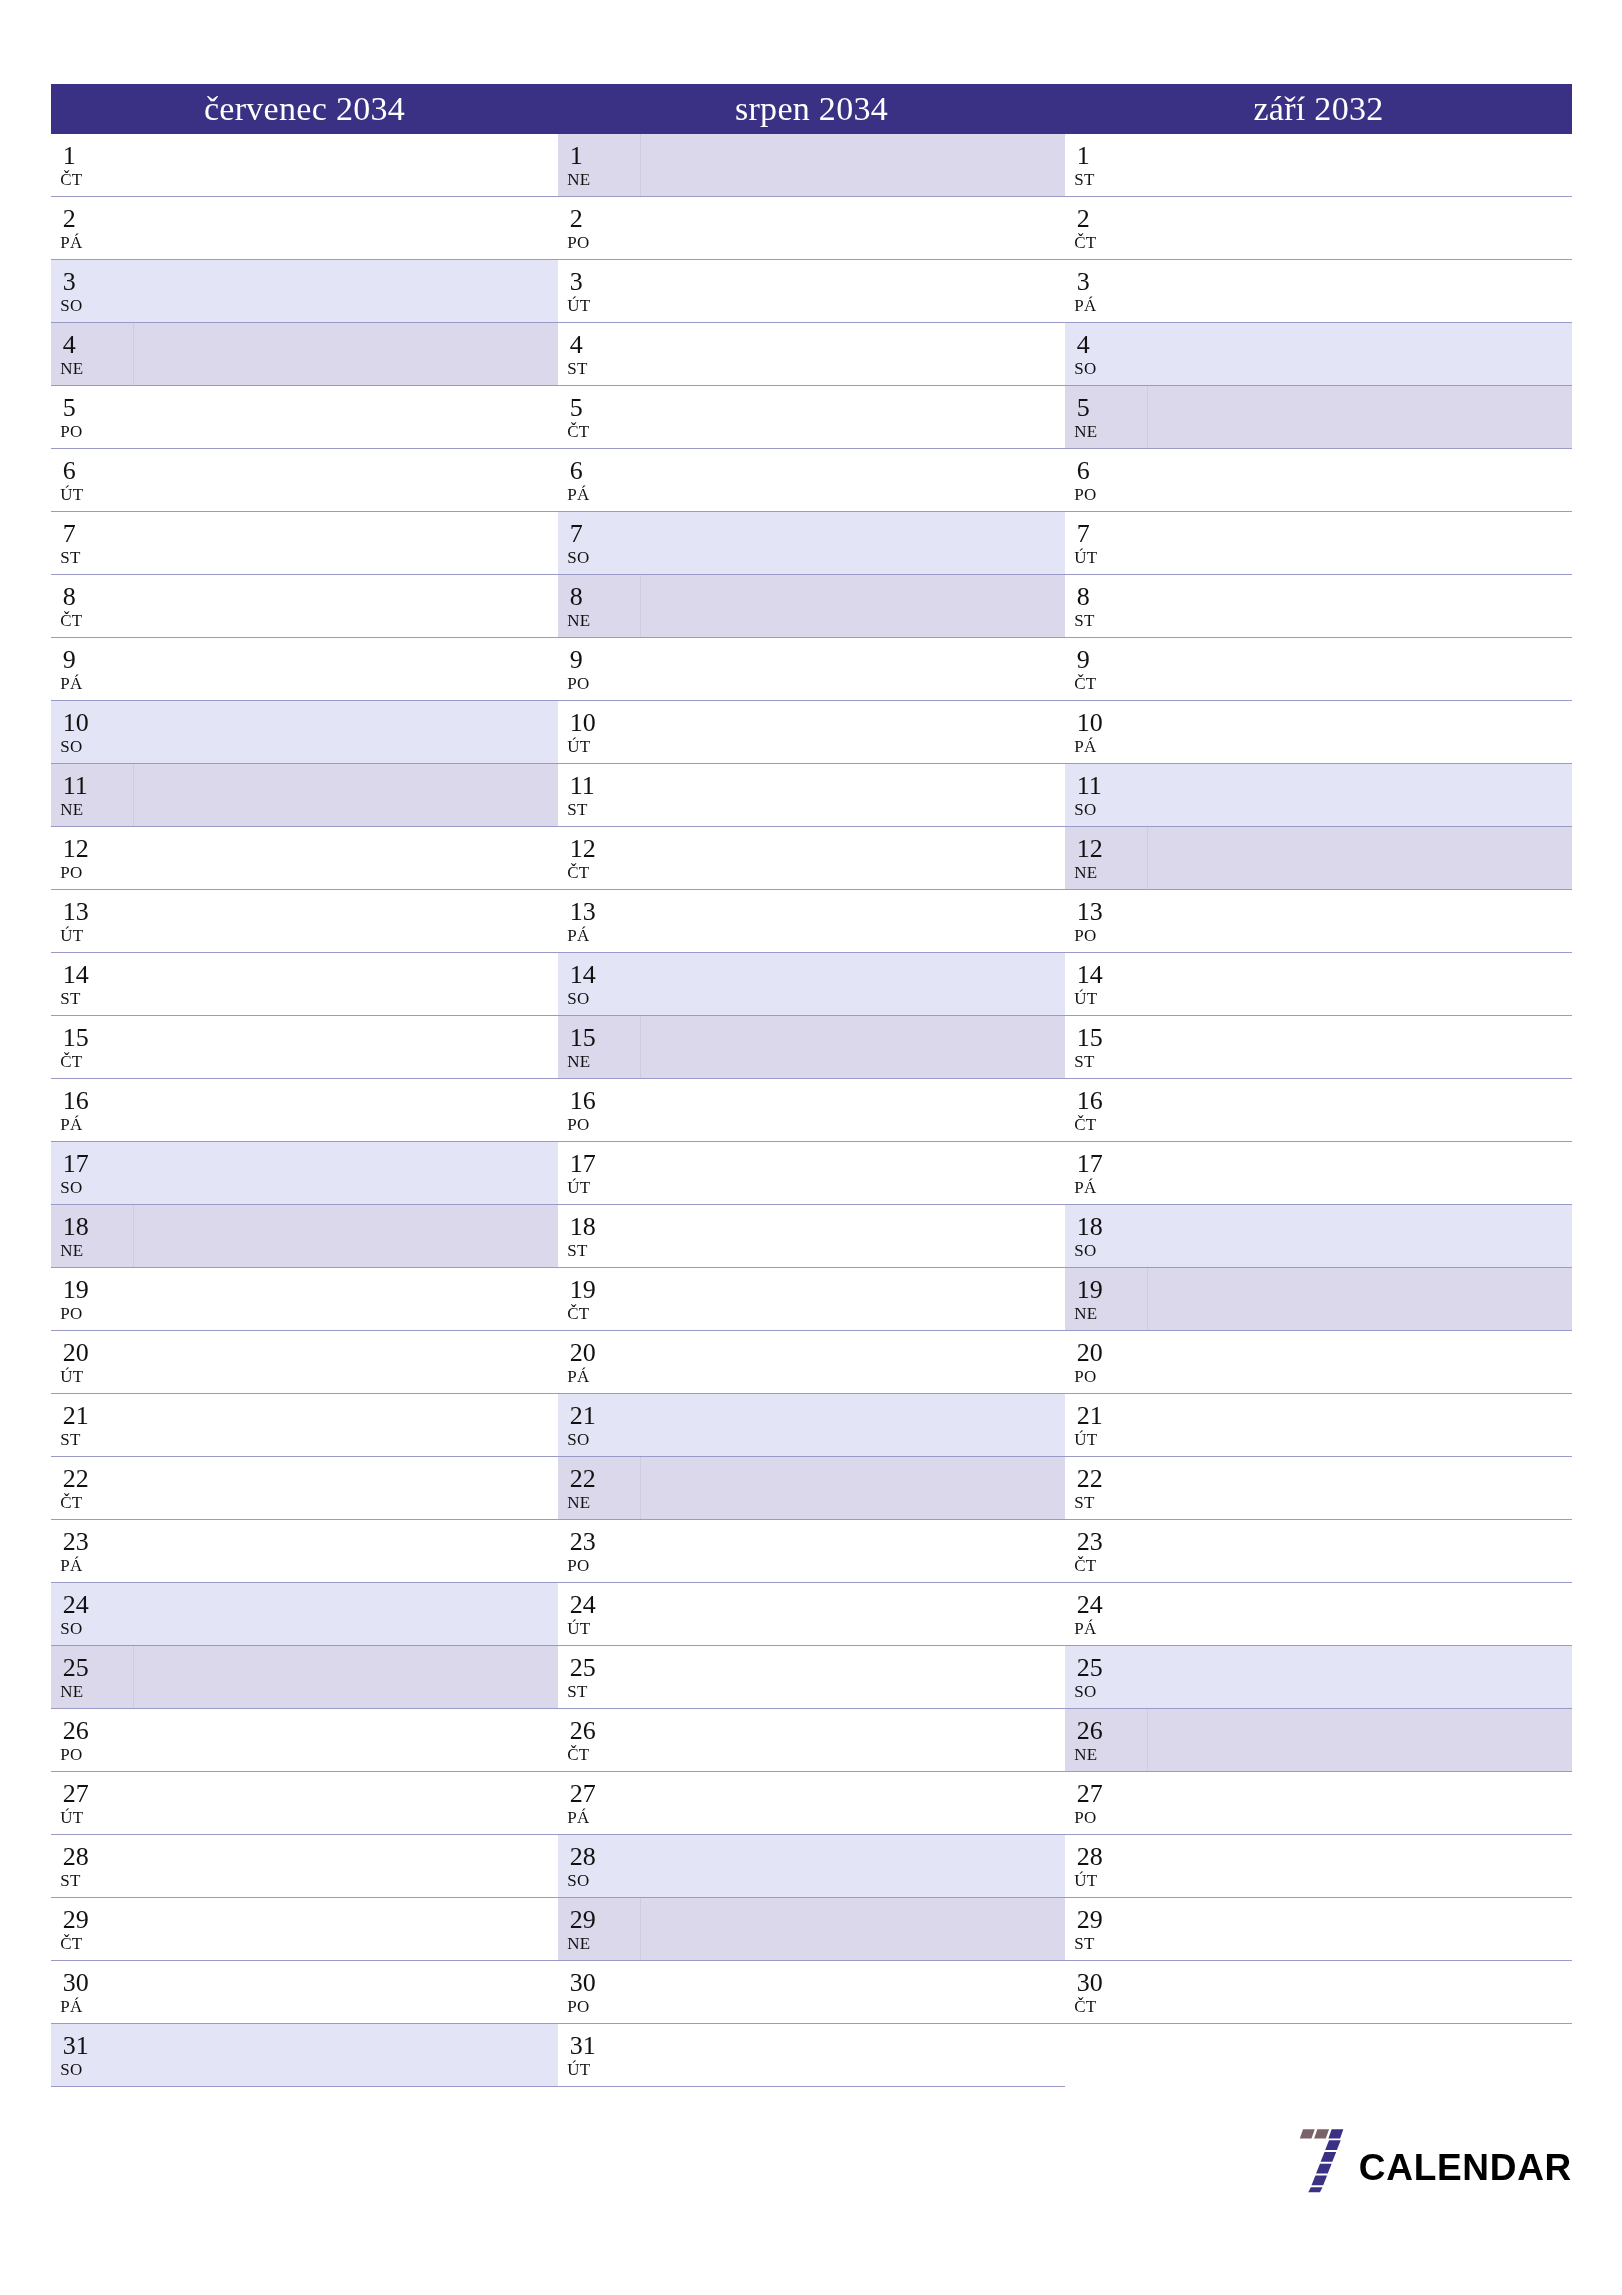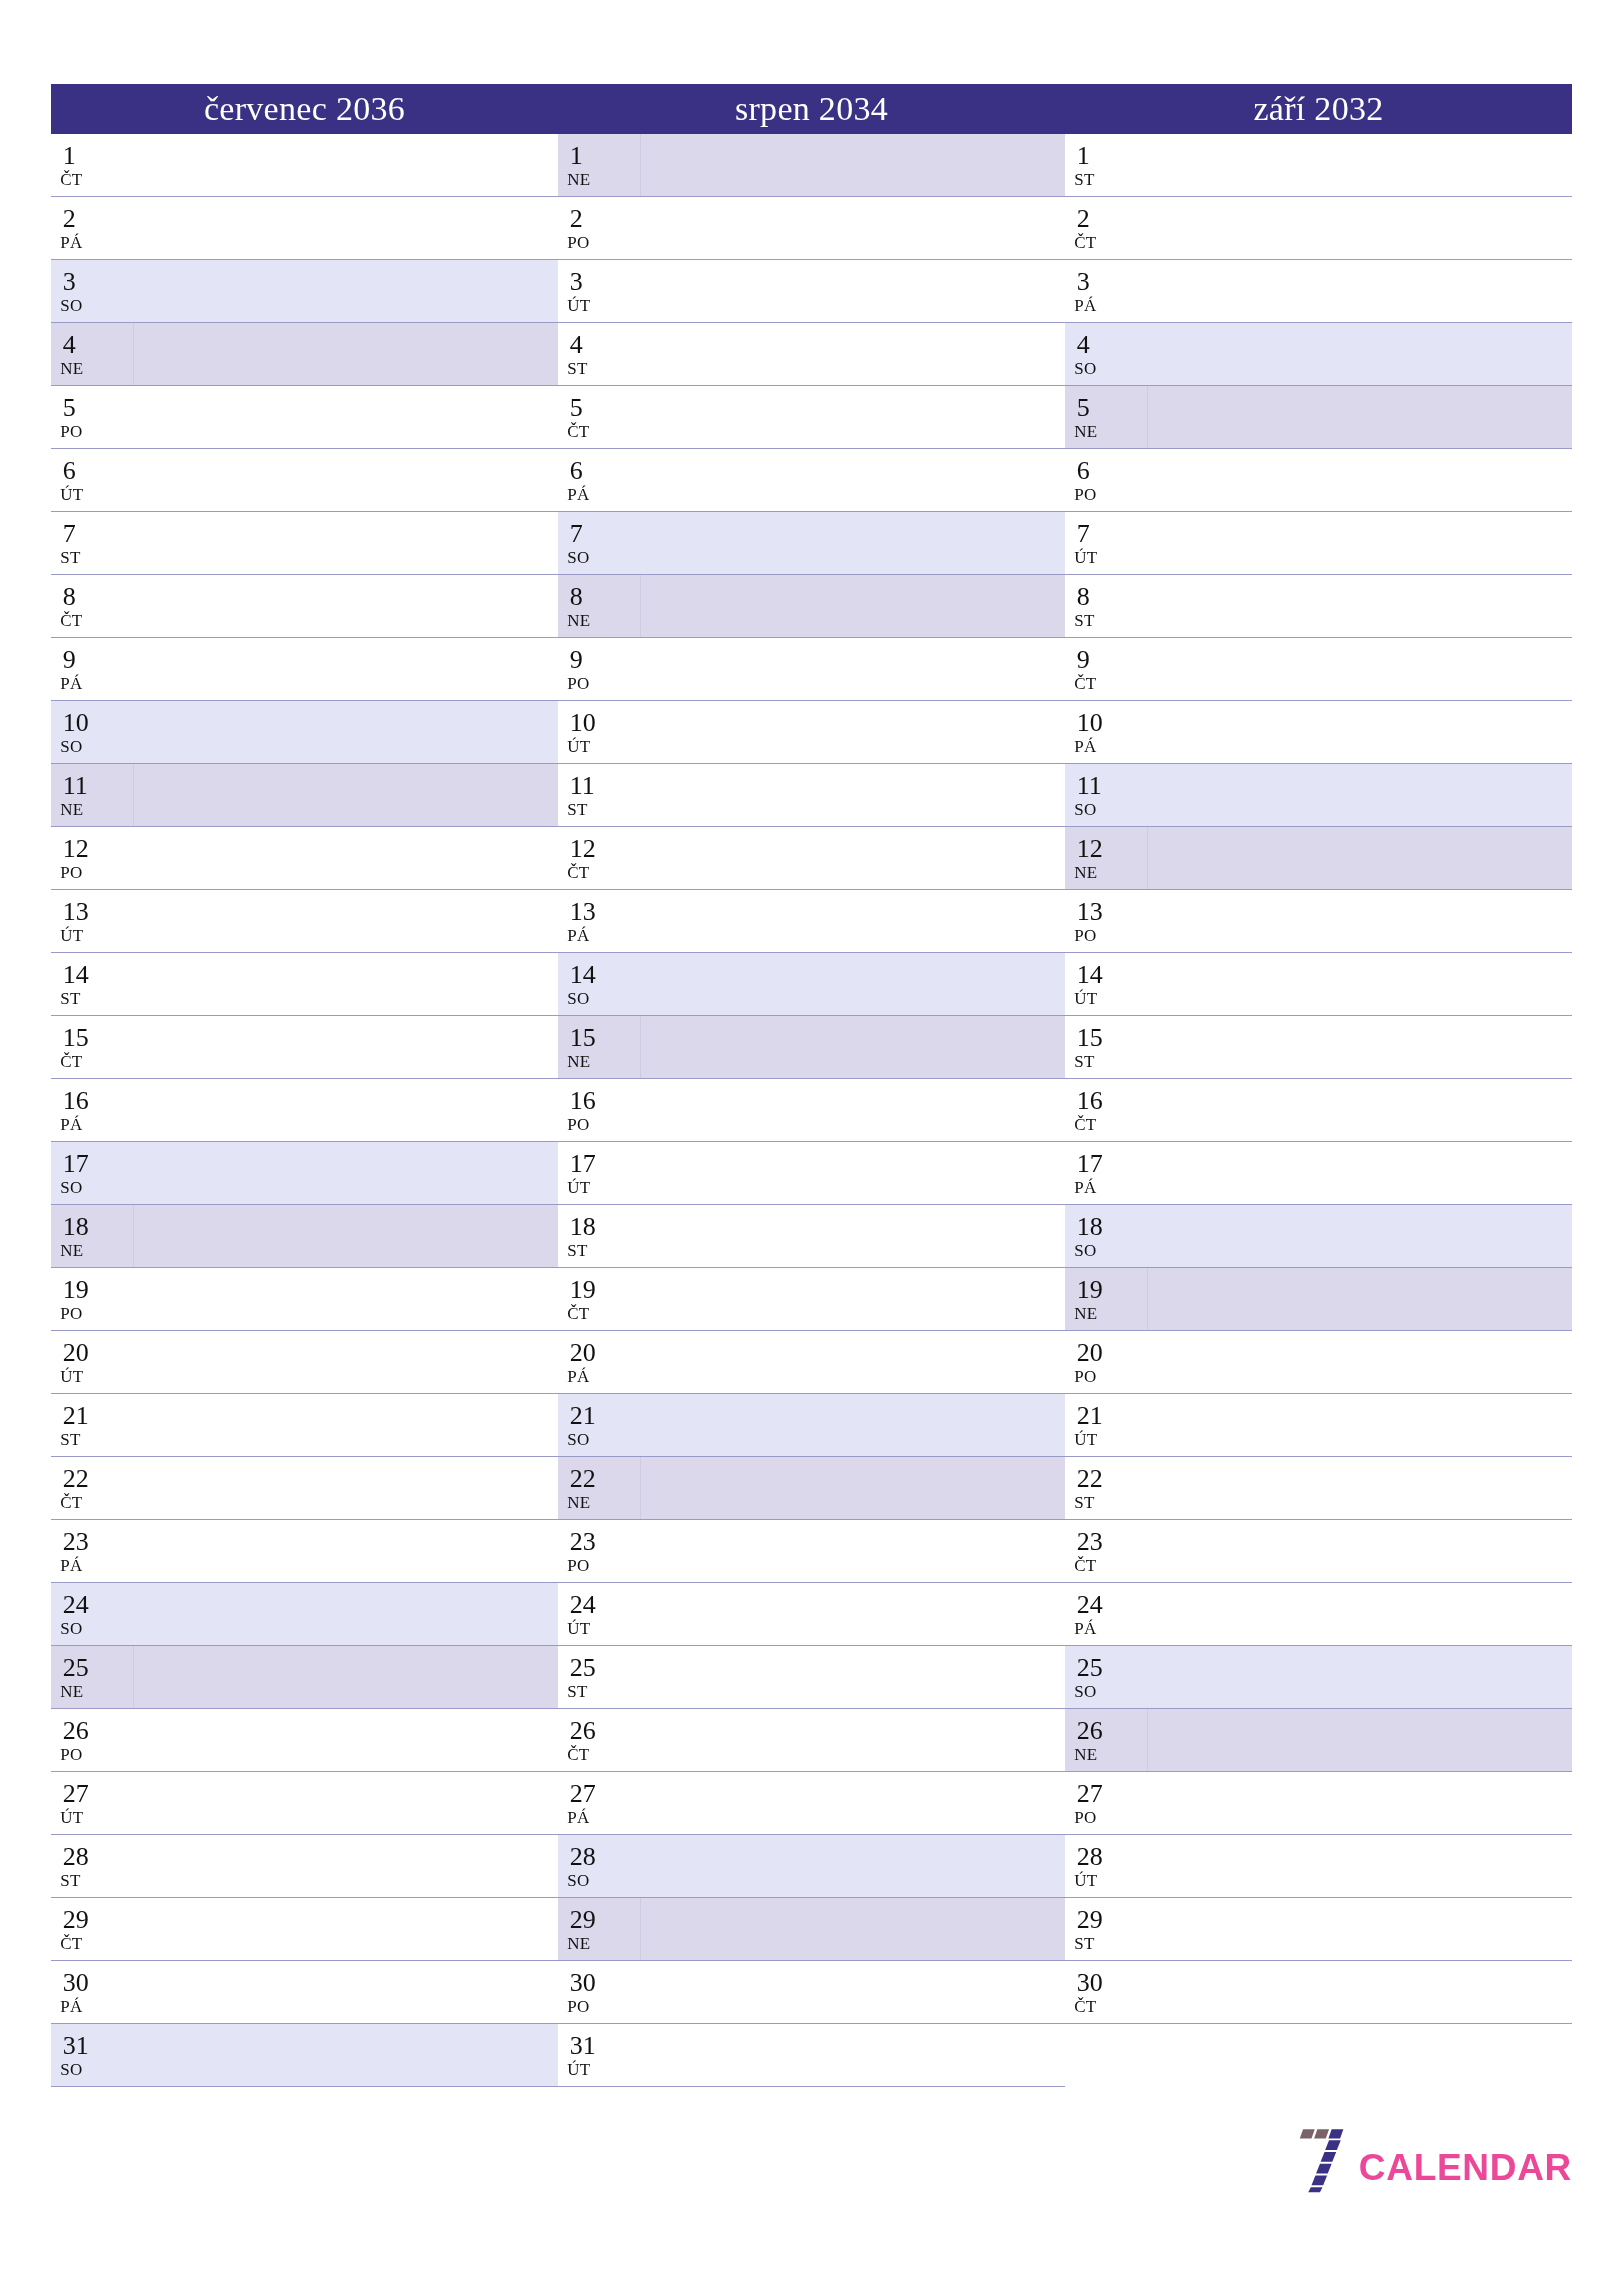--- a/index.html
+++ b/index.html
@@ -130,34 +130,34 @@
     position: relative;
     flex: 0 0 51px;
   }
   .logo-mark svg { display: block; }
 
   .logo-text {
     font-family: "Liberation Sans", "DejaVu Sans", sans-serif;
     font-weight: bold;
     font-size: 37px;
     letter-spacing: 0.7px;
-    color: #ec4899;
+    color: #000000;
     line-height: 1;
     margin-top: 13px;
   }
 </style>
 </head>
 <body>
 
 <div id="page">
 
   <div class="columns">
 
     <div class="month-col">
-      <div class="month-header">červenec 2036</div>
+      <div class="month-header">červenec 2034</div>
       <div class="days">
           <div class="day-row">
             <div class="day-label">
               <div class="day-num">1</div>
               <div class="day-dow">ČT</div>
             </div>
             <div class="day-space"></div>
           </div>
           <div class="day-row">
             <div class="day-label">

